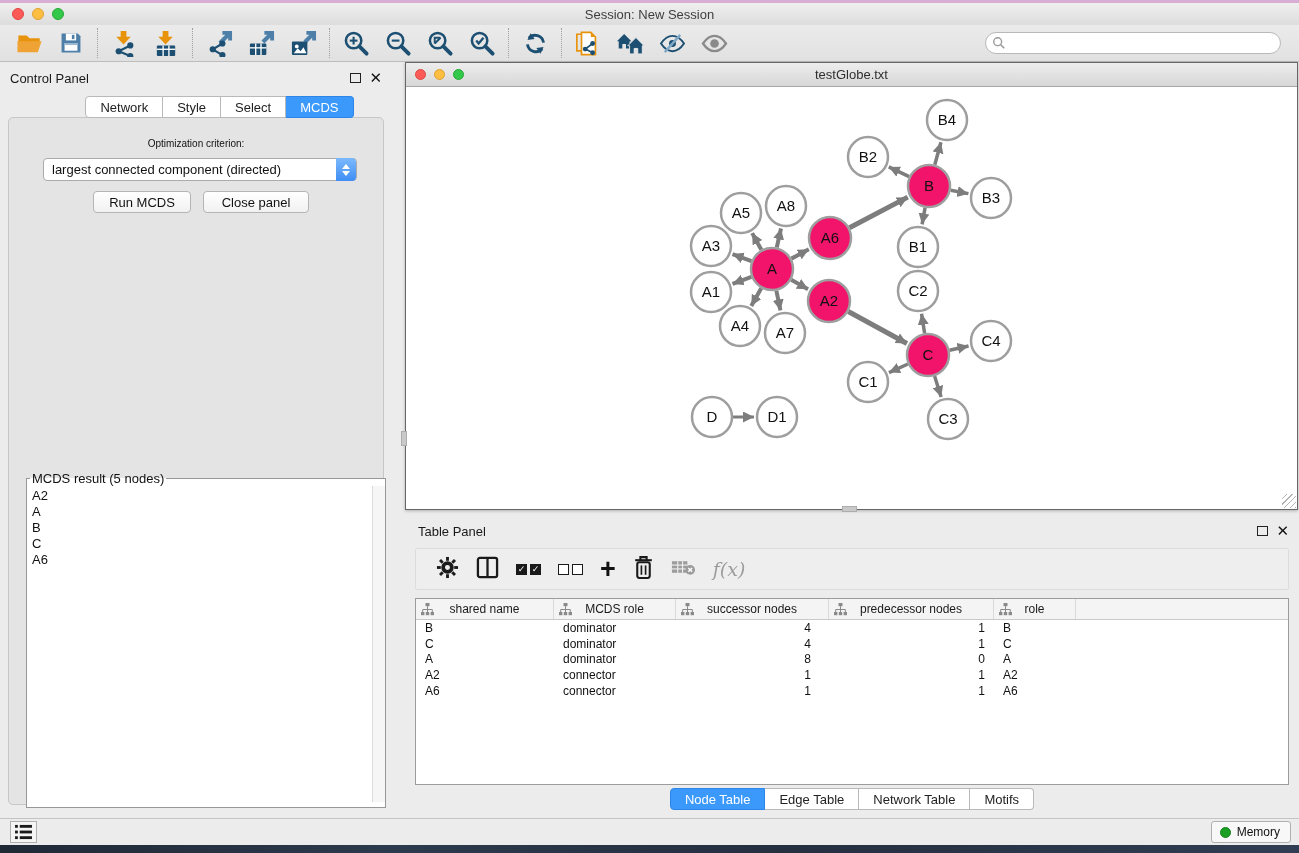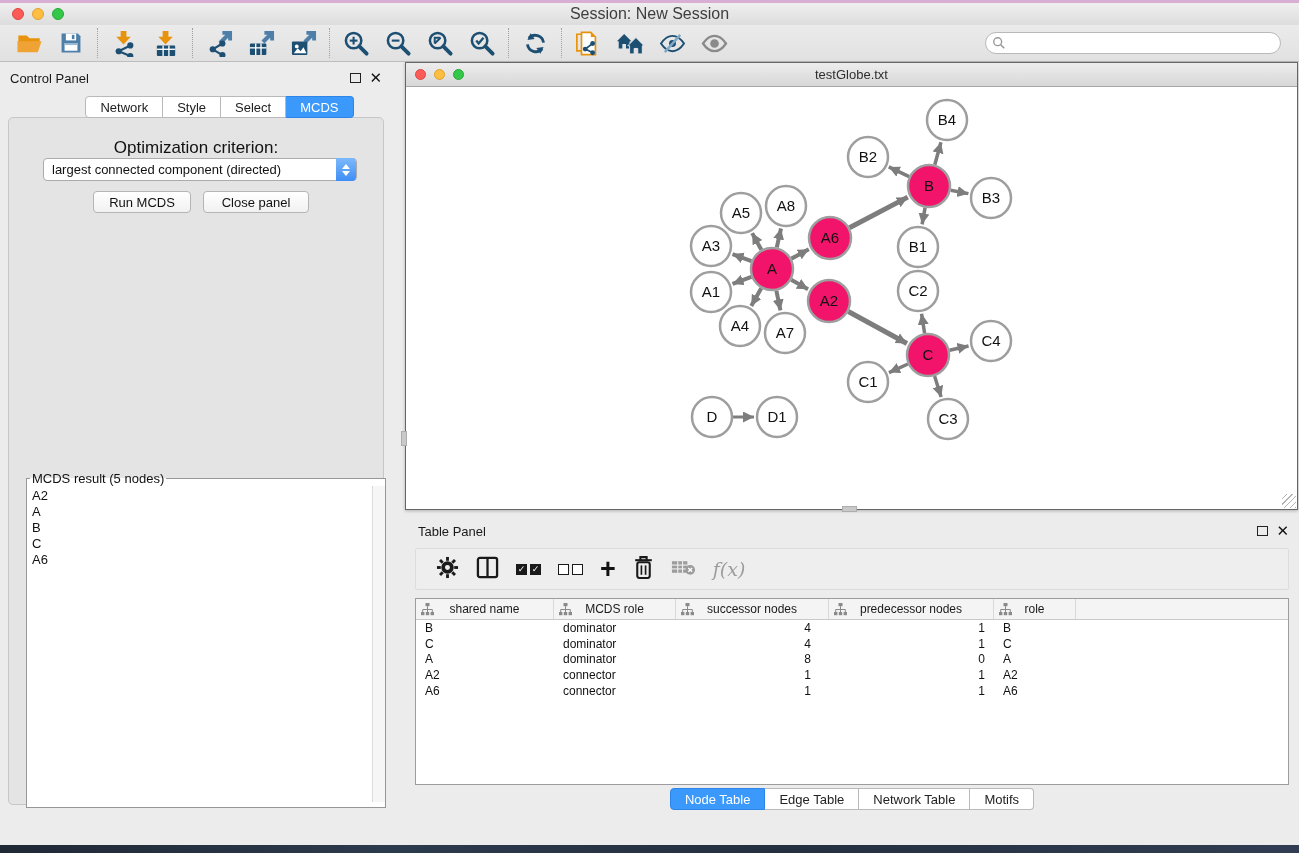--- a/index.html
+++ b/index.html
@@ -9,21 +9,21 @@
 
   
   #desktop-strip-top { position:absolute; left:0; top:0; width:100%; height:3px; background:#d9aed4; }
   #titlebar { position:absolute; left:0; top:3px; width:100%; height:22px;
     background:linear-gradient(#efefef,#dddddd); display:flex; align-items:center; }
   .lights { display:flex; gap:8px; margin-left:12px; }
   .light { width:12px; height:12px; border-radius:50%; }
   .light.red { background:#fc5b57; border:1px solid #dd4742; }
   .light.yellow { background:#fdbe41; border:1px solid #dfa133; }
   .light.green { background:#34c84a; border:1px solid #27a835; }
-  #titlebar .title { position:absolute; left:0; right:0; text-align:center; font-size:16px; color:#3e3e3e; }
+  #titlebar .title { position:absolute; left:0; right:0; text-align:center; font-size:13px; color:#3e3e3e; }
 
   
   #toolbar { position:absolute; left:0; top:25px; width:100%; height:37px;
     background:linear-gradient(#ebebeb,#e1e1e1); border-bottom:1px solid #bdbdbd;
     display:flex; align-items:center; padding:0 8px; }
   .tbtn { width:42px; height:32px; display:flex; align-items:center; justify-content:center; cursor:default; }
   .tsep { width:0; height:30px; border-left:1px dotted #9f9f9f; margin:0 5px; }
   #toolbar-search { margin-left:auto; margin-right:10px; position:relative; }
   #toolbar-search input { width:296px; height:22px; border:1px solid #b9b9b9; border-radius:12px;
     background:#fff; padding:0 8px 0 24px; font-size:12px; outline:none; }
@@ -37,21 +37,21 @@
   .float-ico { width:11px; height:10px; border:1.6px solid #222; background:transparent; }
   .close-ico { font-size:15px; font-weight:bold; color:#111; line-height:10px; }
   #cp-tabs { display:flex; justify-content:center; margin-top:5px; position:relative; z-index:2;padding-left:47px; }
   .seg { height:22px; padding:0 14px; background:#fff; border:1px solid #b9b9b9; border-left:none;
     font-size:13px; color:#222; display:flex; align-items:center; }
   .seg:first-child { border-left:1px solid #b9b9b9; border-radius:4px 0 0 4px; }
   .seg:last-child { border-radius:0 4px 4px 0; }
   .seg.active { background:#3b99fc; border-color:#2e85e8; color:#fff; }
   #cp-inner { position:absolute; left:8px; top:52px; width:376px; height:688px;
     background:#e4e4e4; border:1px solid #c6c6c6; border-radius:5px; }
-  #opt-label { text-align:center; margin-top:20px; font-size:17px; color:#111; }
+  #opt-label { text-align:center; margin-top:20px; font-size:10px; color:#111; }
   #opt-select { position:absolute; left:34px; top:40px; width:314px; height:23px; background:#fff;
     border:1px solid #ababab; border-radius:4px; display:flex; align-items:center; font-size:13px; color:#111; }
   #opt-select .selval { padding-left:8px; white-space:nowrap; overflow:hidden; }
   #opt-select .stepper { margin-left:auto; width:20px; height:23px; border-radius:0 4px 4px 0;
     background:linear-gradient(#7cb9fb,#3e8ef6); display:flex; flex-direction:column; align-items:center; justify-content:center; gap:2px; }
   .tri-up { width:0; height:0; border-left:4px solid transparent; border-right:4px solid transparent; border-bottom:5px solid #fff; }
   .tri-dn { width:0; height:0; border-left:4px solid transparent; border-right:4px solid transparent; border-top:5px solid #fff; }
   .btn { position:absolute; height:22px; background:linear-gradient(#ffffff,#f1f1f1); border:1px solid #b5b5b5;
     border-radius:4px; font-size:13px; color:#111; display:flex; align-items:center; justify-content:center; }
   #btn-run { left:84px; top:73px; width:98px; }
@@ -565,15 +565,31 @@
         </div>
     </div>
     <div id="table-tabs">
         <div class="seg active">Node Table</div>
         <div class="seg">Edge Table</div>
         <div class="seg">Network Table</div>
         <div class="seg">Motifs</div>
       </div>
   </div>
 
+  <div id="status-bar">
+    <div id="status-list-btn">
+      <svg width="17" height="16" viewBox="0 0 18 17" fill="#1a1a1a">
+          <rect x="0" y="1" width="3" height="3"></rect>
+          <rect x="5" y="1" width="13" height="3"></rect>
+          <rect x="0" y="7" width="3" height="3"></rect>
+          <rect x="5" y="7" width="13" height="3"></rect>
+          <rect x="0" y="13" width="3" height="3"></rect>
+          <rect x="5" y="13" width="13" height="3"></rect>
+        </svg>
+    </div>
+    <div id="memory-btn">
+      <span id="memory-dot"></span>
+      <span>Memory</span>
+    </div>
+  </div>
   <div id="desktop-strip-bottom"></div>
 
 </div>
 
 </body></html>

